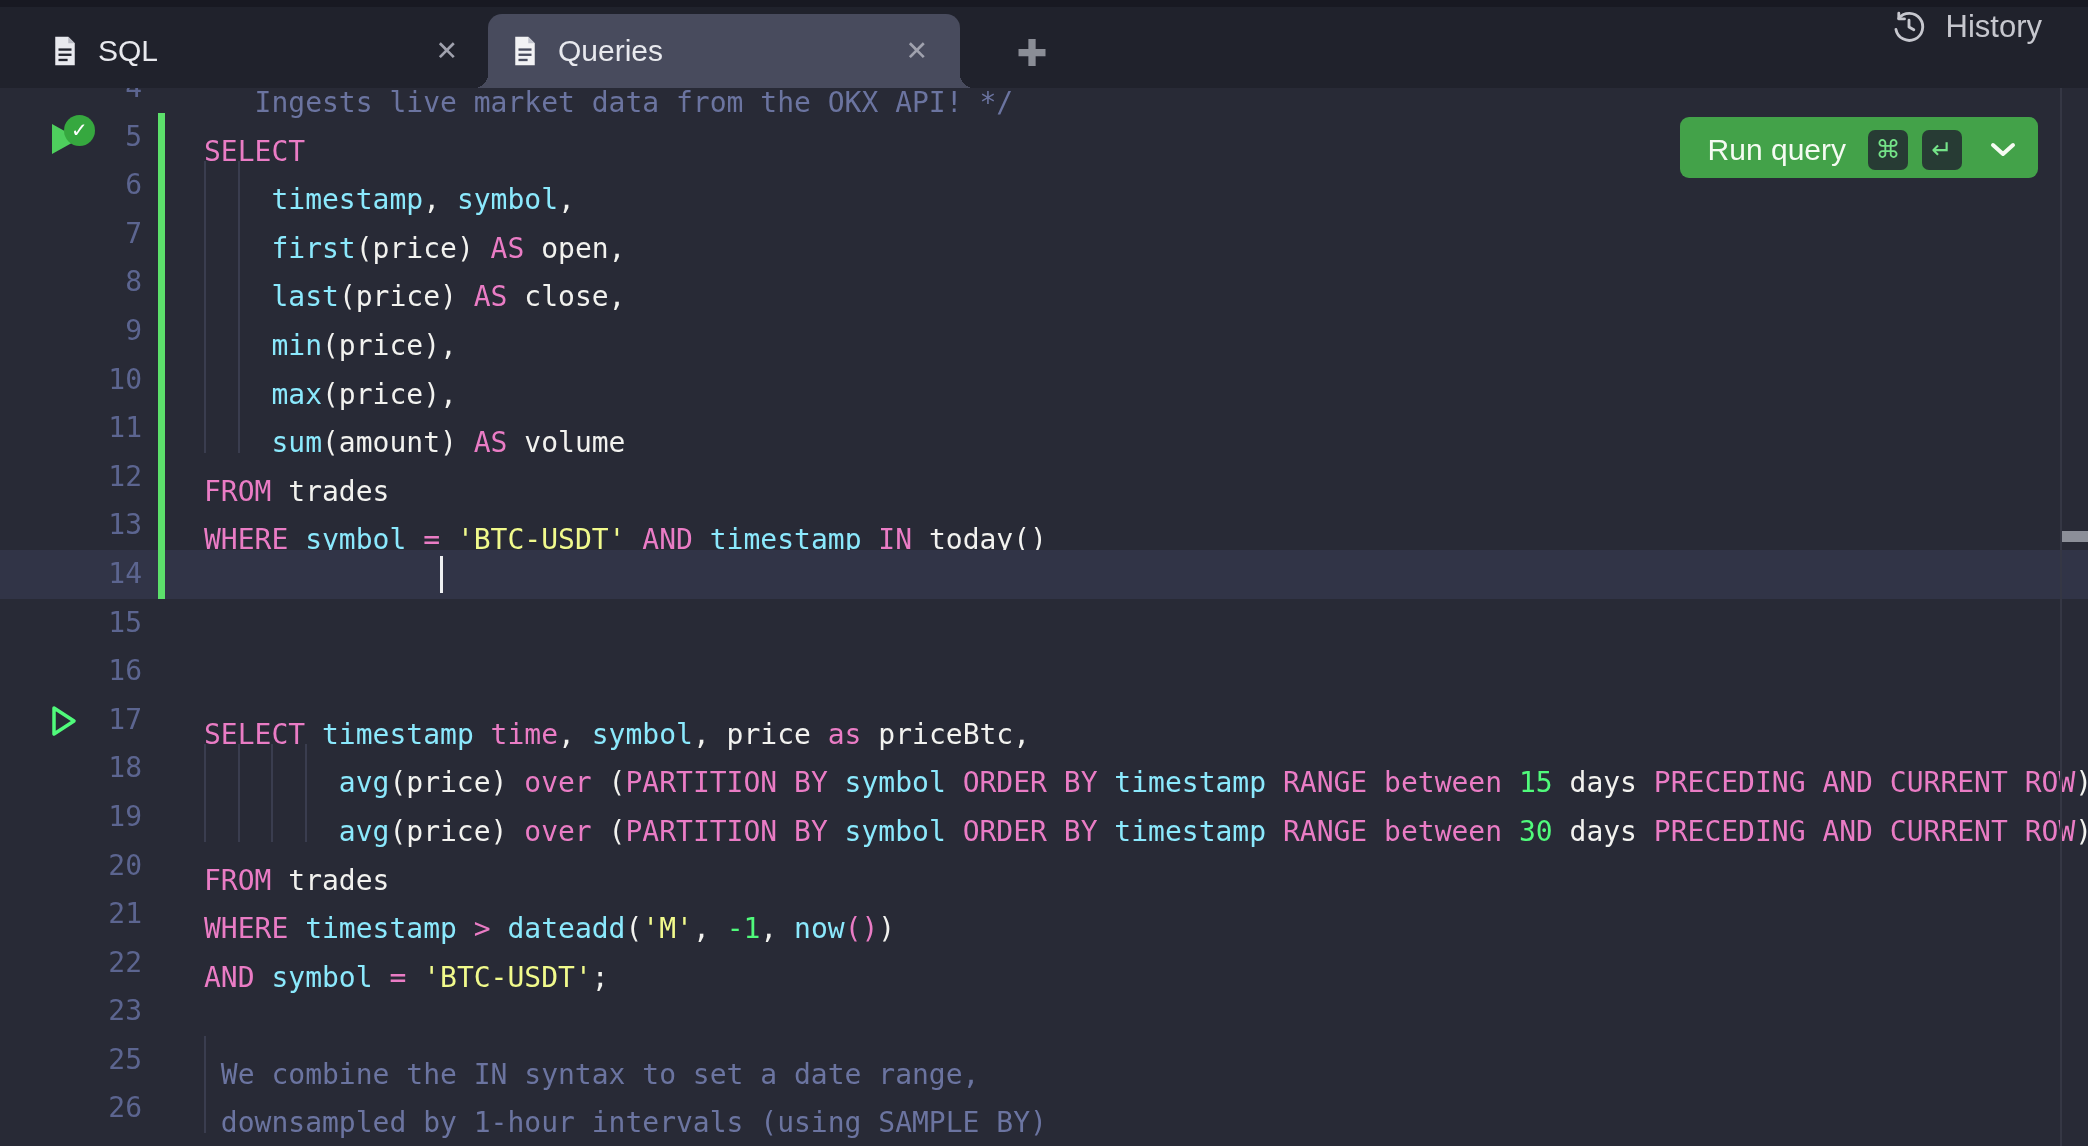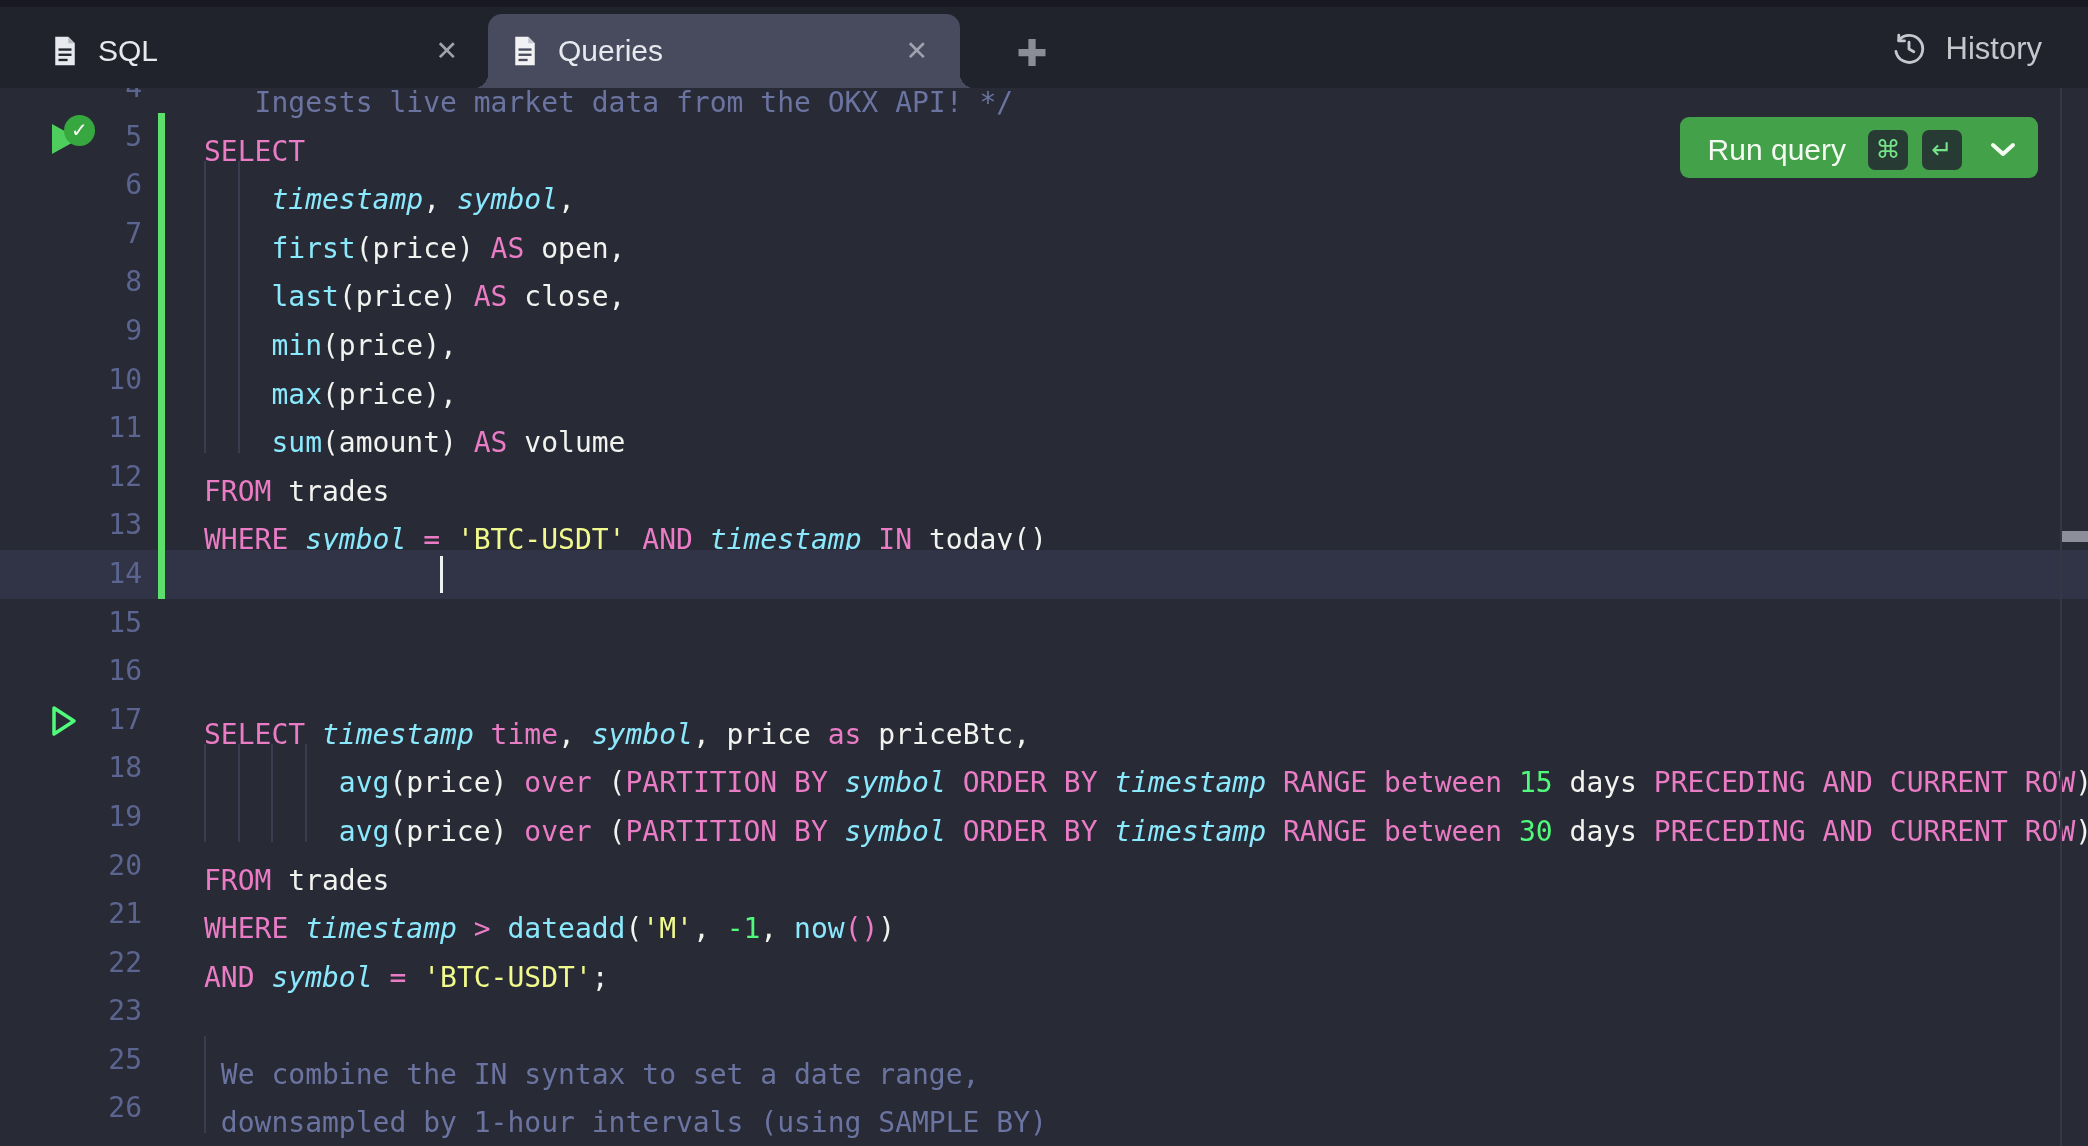--- a/index.html
+++ b/index.html
@@ -22,35 +22,35 @@
   .tab .ficon{margin-right:20px;flex:0 0 auto;display:flex}
   .tab .tlabel{flex:1 1 auto;white-space:nowrap}
   .tab .closex{flex:0 0 auto;color:#a0a2ae;font-size:27px;padding:4px 8px;cursor:pointer}
   .tab-sql{left:28px;width:462px}
   .tab-queries{left:488px;width:472px;background:var(--tabActive);border-radius:14px 14px 0 0}
   .tab-queries::before,.tab-queries::after{content:"";position:absolute;bottom:0;width:14px;height:14px;background:var(--tabActive)}
   .tab-queries::before{left:-14px;-webkit-mask:radial-gradient(circle 14px at 0 0,transparent 14px,#000 0);mask:radial-gradient(circle 14px at 0 0,transparent 14px,#000 0)}
   .tab-queries::after{right:-14px;-webkit-mask:radial-gradient(circle 14px at 14px 0,transparent 14px,#000 0);mask:radial-gradient(circle 14px at 14px 0,transparent 14px,#000 0)}
   .addtab{position:absolute;left:1006px;top:30px;width:52px;height:48px;border:none;background:transparent;
           color:#8a8d96;font-size:37px;line-height:44px;text-align:center;font-family:"DejaVu Sans",sans-serif;cursor:pointer}
-  .history{position:absolute;right:40px;top:30px;display:flex;align-items:flex-end;gap:19px;
+  .history{position:absolute;right:40px;top:8px;display:flex;align-items:flex-end;gap:19px;
            color:#c6c7ce;font-size:31px;background:transparent;border:none;cursor:pointer}
 
   
   .editor{position:absolute;top:88px;left:0;right:0;bottom:0;background:var(--bg);overflow:hidden}
   .lines{position:absolute;top:-24px;left:0;width:100%}
   .line{position:relative;height:48.6px;font-family:"DejaVu Sans Mono",monospace;
         font-size:28px;line-height:48.6px;white-space:pre;color:var(--fg)}
   .line.current{background:#313447}
   .lnum{position:absolute;left:0;top:0;width:142px;text-align:right;color:var(--lnum)}
   .bar{position:absolute;left:158px;top:0;width:7px;height:100%;background:var(--green)}
   .guide{position:absolute;top:0;width:2px;height:100%;background:#3a3d4f}
   .content{position:absolute;left:204px;top:15px}
   .kw{color:var(--kw)} .fn{color:var(--fn)}
-  .var{color:var(--fn);font-style:italic}
+  .var{color:var(--fn);}
   .str{color:var(--str)} .num{color:var(--num)}
   .txt{color:var(--fg)} .cmt{color:var(--cmt)} .p2{color:var(--kw)}
   .cursor{position:absolute;top:6px;height:37px;width:3px;background:#eef0f2}
   .gicon{position:absolute;left:46px;top:3px;width:58px;height:44px}
   .gicon svg{position:absolute;left:0;top:4px}
   .badge{position:absolute;left:18px;top:-1px;width:31px;height:31px;border-radius:50%;
          background:#36a83f;color:#fff;font-size:20px;font-weight:bold;
          display:flex;align-items:center;justify-content:center;font-family:"DejaVu Sans",sans-serif}
 
   

